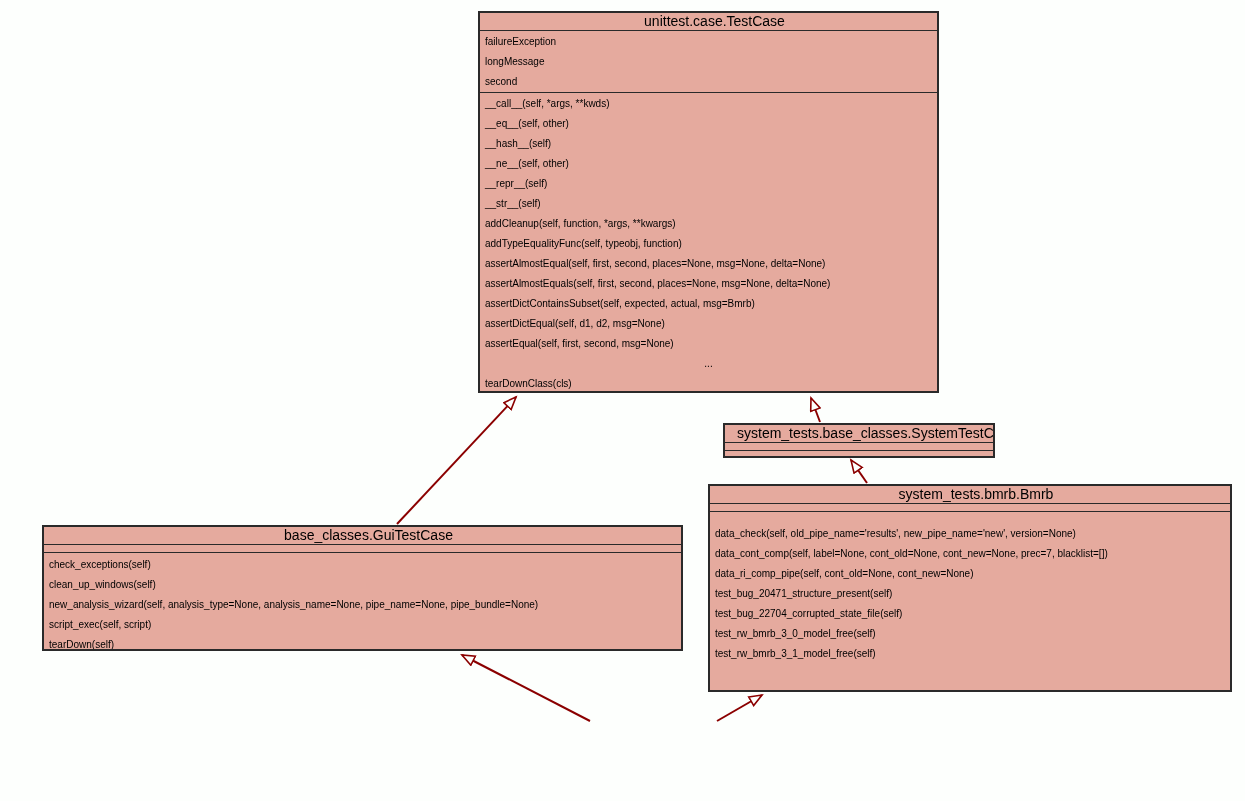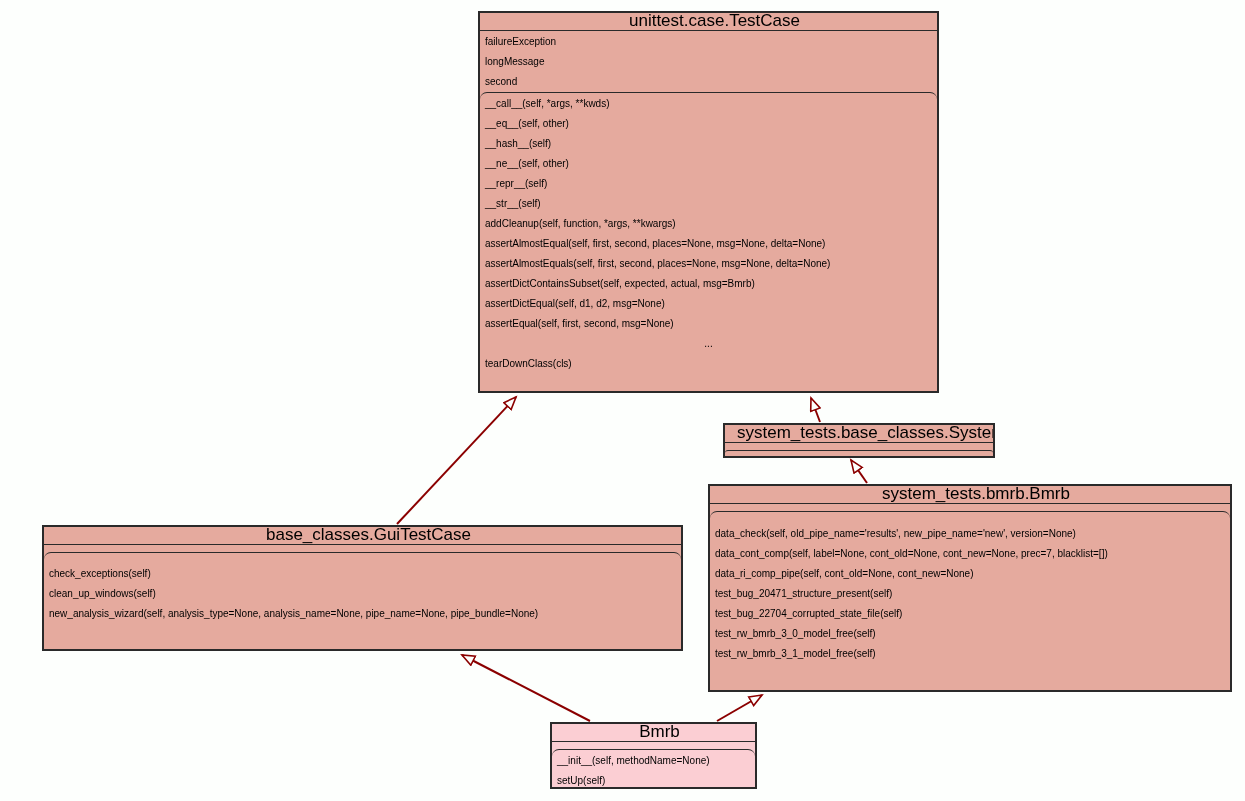--- a/index.html
+++ b/index.html
@@ -26,32 +26,32 @@
     display: flex;
     flex-direction: column;
     border: 2px solid var(--border);
     background: var(--class-fill);
   }
   .uml-box.highlight { background: var(--highlight-fill); }
   .uml-title {
     height: 17px;
     line-height: 16px;
     text-align: center;
-    font-size: 17px;
+    font-size: 14px;
     white-space: nowrap;
     overflow: hidden;
     flex: 0 0 auto;
     padding-left: 12px;
   }
   .compartment {
     border-top: 1px solid var(--border);
     flex: 0 0 auto;
     overflow: hidden;
   }
-  .compartment.grow { flex: 1 1 auto; border-radius: 7px; }
+  .compartment.grow { flex: 1 1 auto; }
   .member {
     height: 20px;
     line-height: 20px;
     font-size: 10px;
     padding-left: 5px;
     white-space: nowrap;
   }
   .member.center { text-align: center; padding-left: 0; }
   #edges {
     position: absolute;
@@ -88,20 +88,21 @@
       </div>
     <div class="compartment grow" style="padding-top:1px;">
       <div>
           <div class="member">__call__(self, *args, **kwds)</div>
           <div class="member">__eq__(self, other)</div>
           <div class="member">__hash__(self)</div>
           <div class="member">__ne__(self, other)</div>
           <div class="member">__repr__(self)</div>
           <div class="member">__str__(self)</div>
           <div class="member">addCleanup(self, function, *args, **kwargs)</div>
+          <div class="member">addTypeEqualityFunc(self, typeobj, function)</div>
           <div class="member">assertAlmostEqual(self, first, second, places=None, msg=None, delta=None)</div>
           <div class="member">assertAlmostEquals(self, first, second, places=None, msg=None, delta=None)</div>
           <div class="member">assertDictContainsSubset(self, expected, actual, msg=Bmrb)</div>
           <div class="member">assertDictEqual(self, d1, d2, msg=None)</div>
           <div class="member">assertEqual(self, first, second, msg=None)</div>
         </div>
       <div class="member center">...</div>
       <div>
           <div class="member">tearDownClass(cls)</div>
         </div>
@@ -124,29 +125,23 @@
         <div class="member">test_bug_20471_structure_present(self)</div>
         <div class="member">test_bug_22704_corrupted_state_file(self)</div>
         <div class="member">test_rw_bmrb_3_0_model_free(self)</div>
         <div class="member">test_rw_bmrb_3_1_model_free(self)</div>
       </div>
   </div>
 
   <div class="uml-box" style="left:17px; top:525px; width:641px; height:126px;margin-left:25px;">
     <div class="uml-title">base_classes.GuiTestCase</div>
     <div class="compartment" style="height:8px;"></div>
-    <div class="compartment grow" style="padding-top:11px;">
+    <div class="compartment grow" style="padding-top:2px;">
         <div class="member">check_exceptions(self)</div>
         <div class="member">clean_up_windows(self)</div>
         <div class="member">new_analysis_wizard(self, analysis_type=None, analysis_name=None, pipe_name=None, pipe_bundle=None)</div>
+        <div class="member">script_exec(self, script)</div>
+        <div class="member">tearDown(self)</div>
       </div>
   </div>
 
-  <div class="uml-box highlight" style="left:550px; top:722px; width:207px; height:67px;">
-    <div class="uml-title">Bmrb</div>
-    <div class="compartment" style="height:8px;"></div>
-    <div class="compartment grow" style="padding-top:1px;">
-        <div class="member">__init__(self, methodName=None)</div>
-        <div class="member">setUp(self)</div>
-      </div>
-  </div>
 
 </div>
 
 </body></html>

